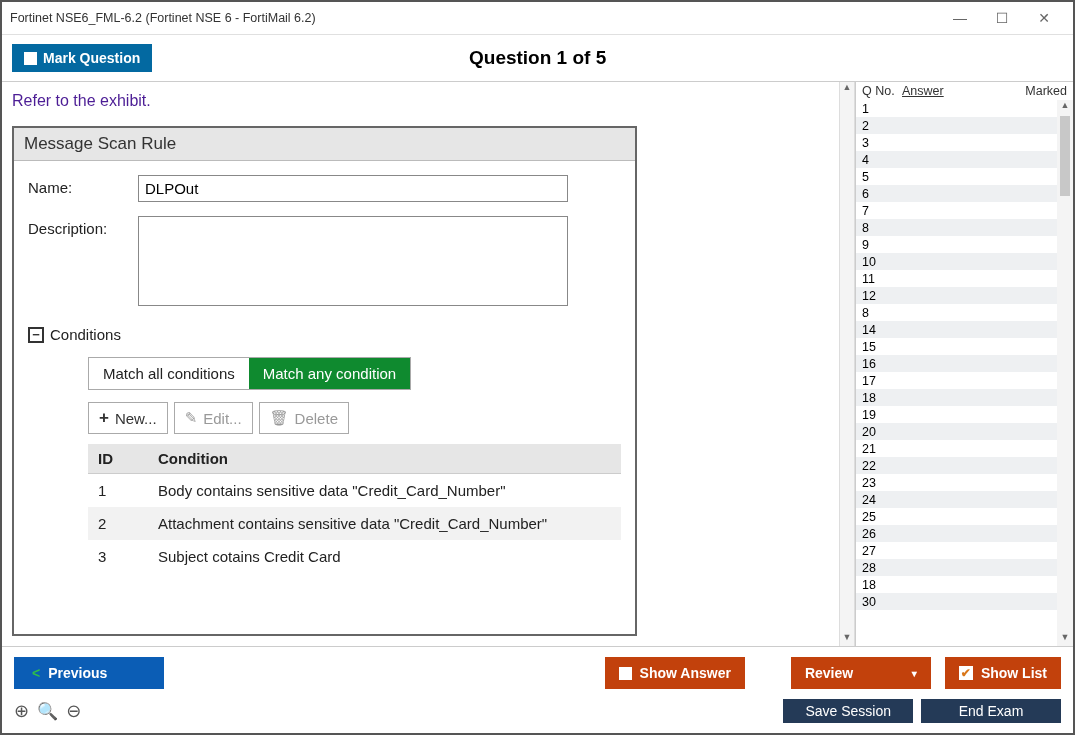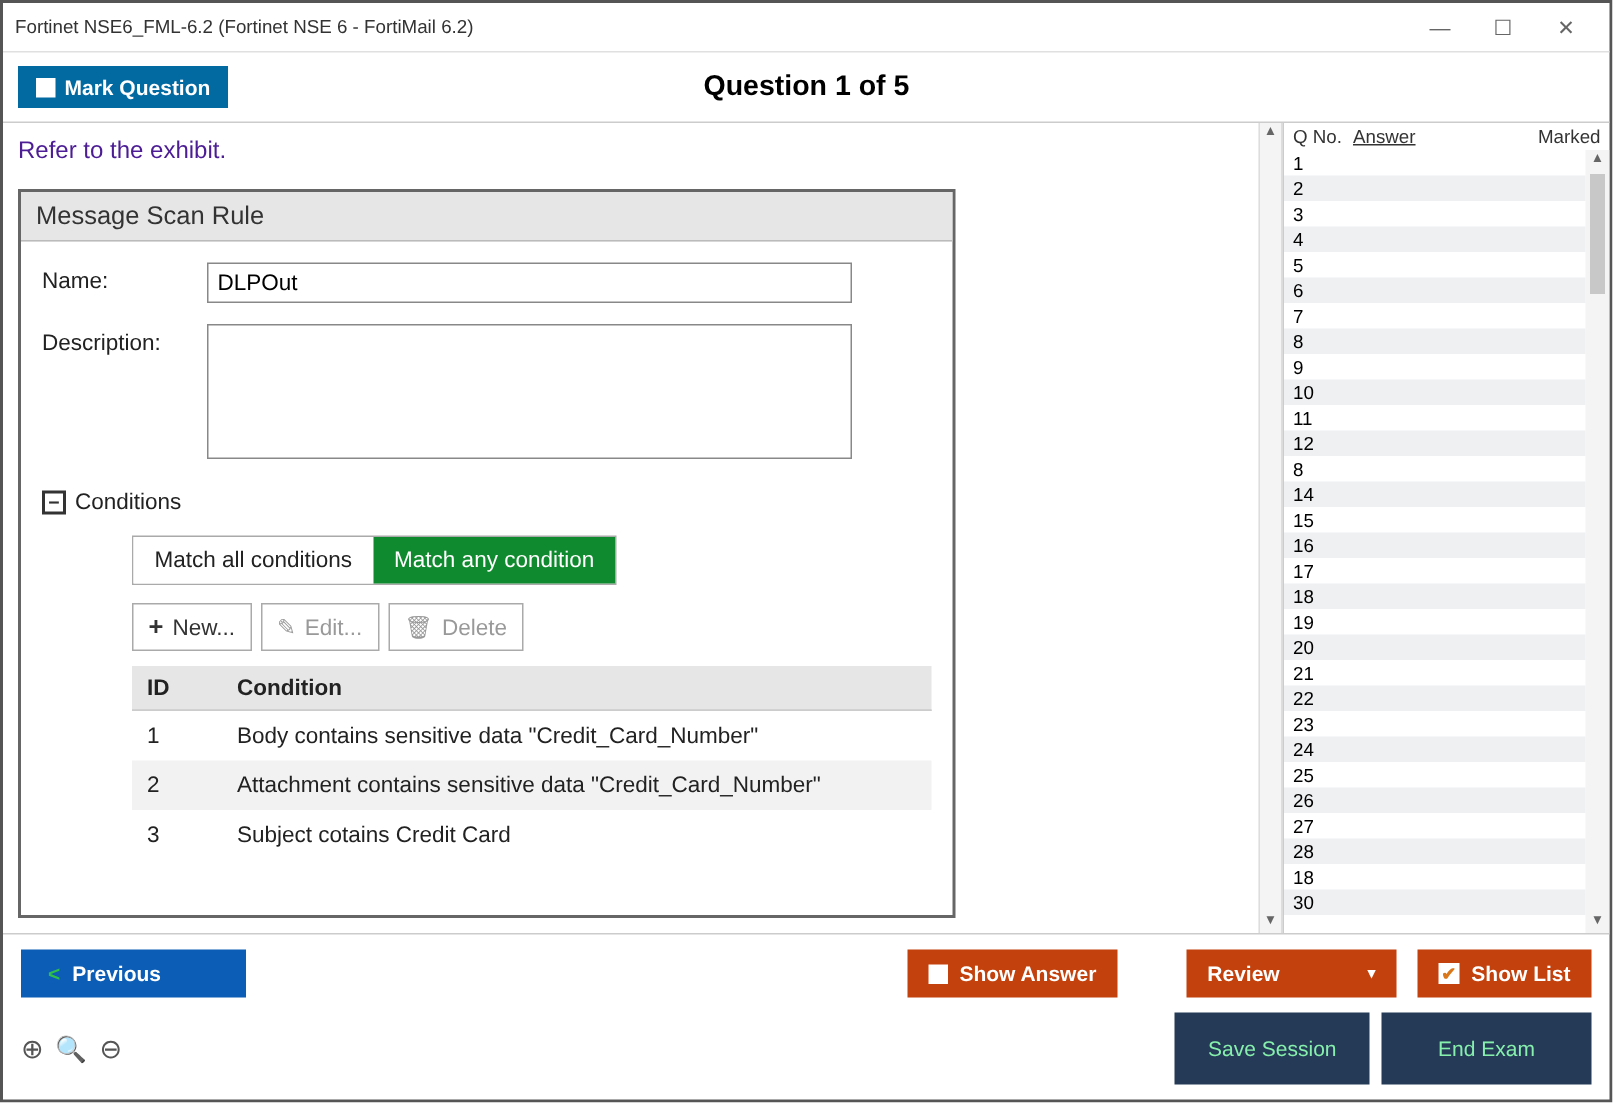--- a/index.html
+++ b/index.html
@@ -48,21 +48,21 @@
   .side-row.alt { background: #eef0f2; }
   .side-sc { width: 16px; background: #f4f4f4; display: flex; flex-direction: column; align-items: center; }
   .side-sc .thumb { width: 10px; height: 80px; background: #c8c8c8; margin-top: 2px; }
   .bottom { padding: 10px 12px; }
   .btn-row1 { display: flex; align-items: center; gap: 14px; }
   .navbtn { background: #0b5db5; color: #fff; border: none; font-weight: bold; font-size: 14px; padding: 8px 18px; display: flex; align-items: center; gap: 8px; }
   .navbtn .arr { color: #2fbf4a; font-size: 14px; }
   .orangebtn { background: #c2410c; color: #fff; border: none; font-weight: bold; font-size: 14px; padding: 8px 14px; display: flex; align-items: center; gap: 8px; }
   .orangebtn .chk { width: 13px; height: 13px; background: #fff; display: inline-block; }
   .orangebtn .chkf { width: 14px; height: 14px; background: #fff; display: inline-flex; align-items: center; justify-content: center; color: #d9771a; font-size: 12px; font-weight: bold; }
-  .darkbtn { background: #243a57; color: #86efac; border: none; font-size: 14px; padding: 16px 22px; }
+  .darkbtn { background: #243a57; color: #ffffff; border: none; font-size: 14px; padding: 4px 22px; }
   .btn-row2 { display: flex; align-items: center; gap: 8px; margin-top: 10px; color: #555; }
   .zoom-ic { font-size: 18px; }
   .gap { flex: 1; }
   .review { width: 140px; justify-content: space-between; margin-left: 32px; }
 </style>
 </head>
 <body>
 
 <div class="window">
   <div class="titlebar">

